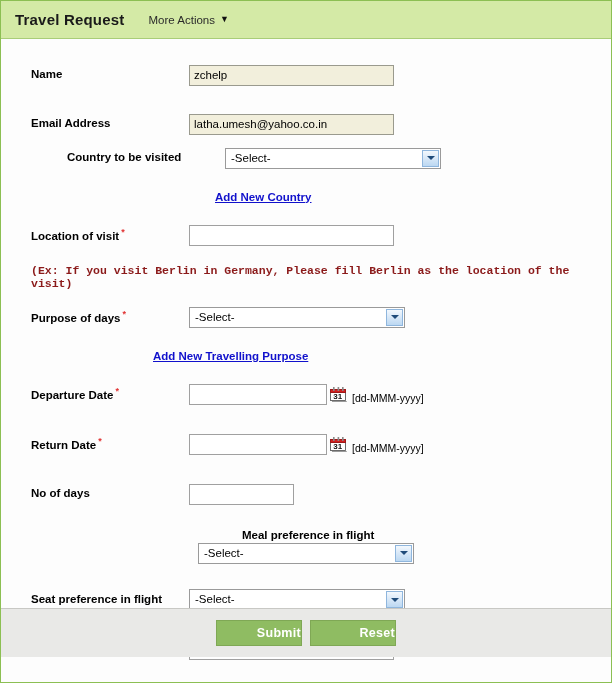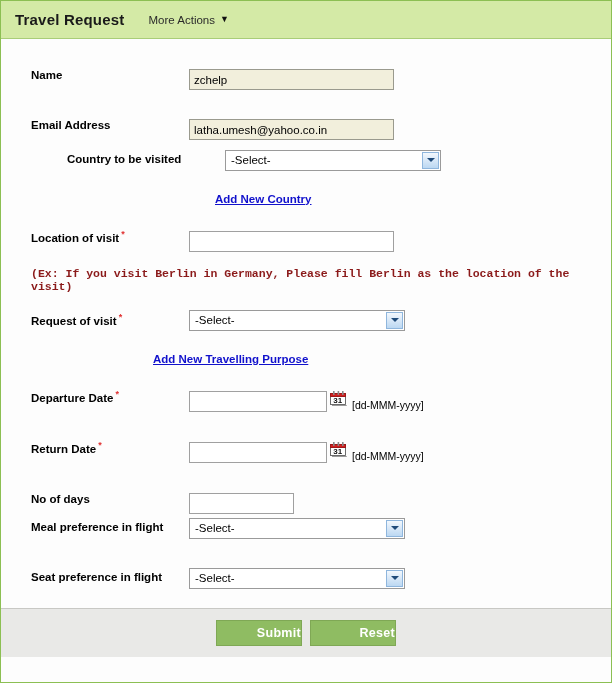--- a/index.html
+++ b/index.html
@@ -93,21 +93,20 @@
   input.txt {
     box-sizing: border-box;
     height: 21px;
     border: 1px solid #a0a0a0;
     background: #ffffff;
     font-family: "Liberation Sans", sans-serif;
     font-size: 11.5px;
     color: #000;
     padding: 0 4px;
     outline: none;
-    margin-top: 8px;
   }
   input.txt.filled {
     background: #f2efdc;
     border: 1px solid #9a9a8e;
   }
   .w-wide { width: 205px; }
   .w-date { width: 138px; }
   .w-days { width: 105px; }
 
   
@@ -276,21 +275,21 @@
       <div class="field-cell">
         <input class="txt w-wide" type="text" value="" style="">
       </div>
     </div>
 
     <div class="hint-row" style="margin-top:14px;">
       <span class="hint">(Ex: If you visit Berlin in Germany, Please fill Berlin as the location of the visit)</span>
     </div>
 
     <div class="row" style="margin-top:12px;">
-      <div class="label-cell"><span>Request of visit</span><span class="req">*</span></div>
+      <div class="label-cell"><span>Purpose of days</span><span class="req">*</span></div>
       <div class="field-cell">
         <div class="select">
           <span class="sel-text">-Select-</span>
           <span class="sel-btn">
               <span class="arrow"></span>
             </span>
         </div>
       </div>
     </div>
 
@@ -339,21 +338,21 @@
       </div>
     </div>
 
     <div class="row" style="margin-top:22px;">
       <div class="label-cell"><span>No of days</span></div>
       <div class="field-cell">
         <input class="txt w-days" type="text" value="" style="">
       </div>
     </div>
 
-    <div class="row" style="">
+    <div class="row" style="margin-top:21px;flex-direction:column;">
       <div class="label-cell"><span>Meal preference in flight</span></div>
       <div class="field-cell">
         <div class="select">
           <span class="sel-text">-Select-</span>
           <span class="sel-btn">
               <span class="arrow"></span>
             </span>
         </div>
       </div>
     </div>

